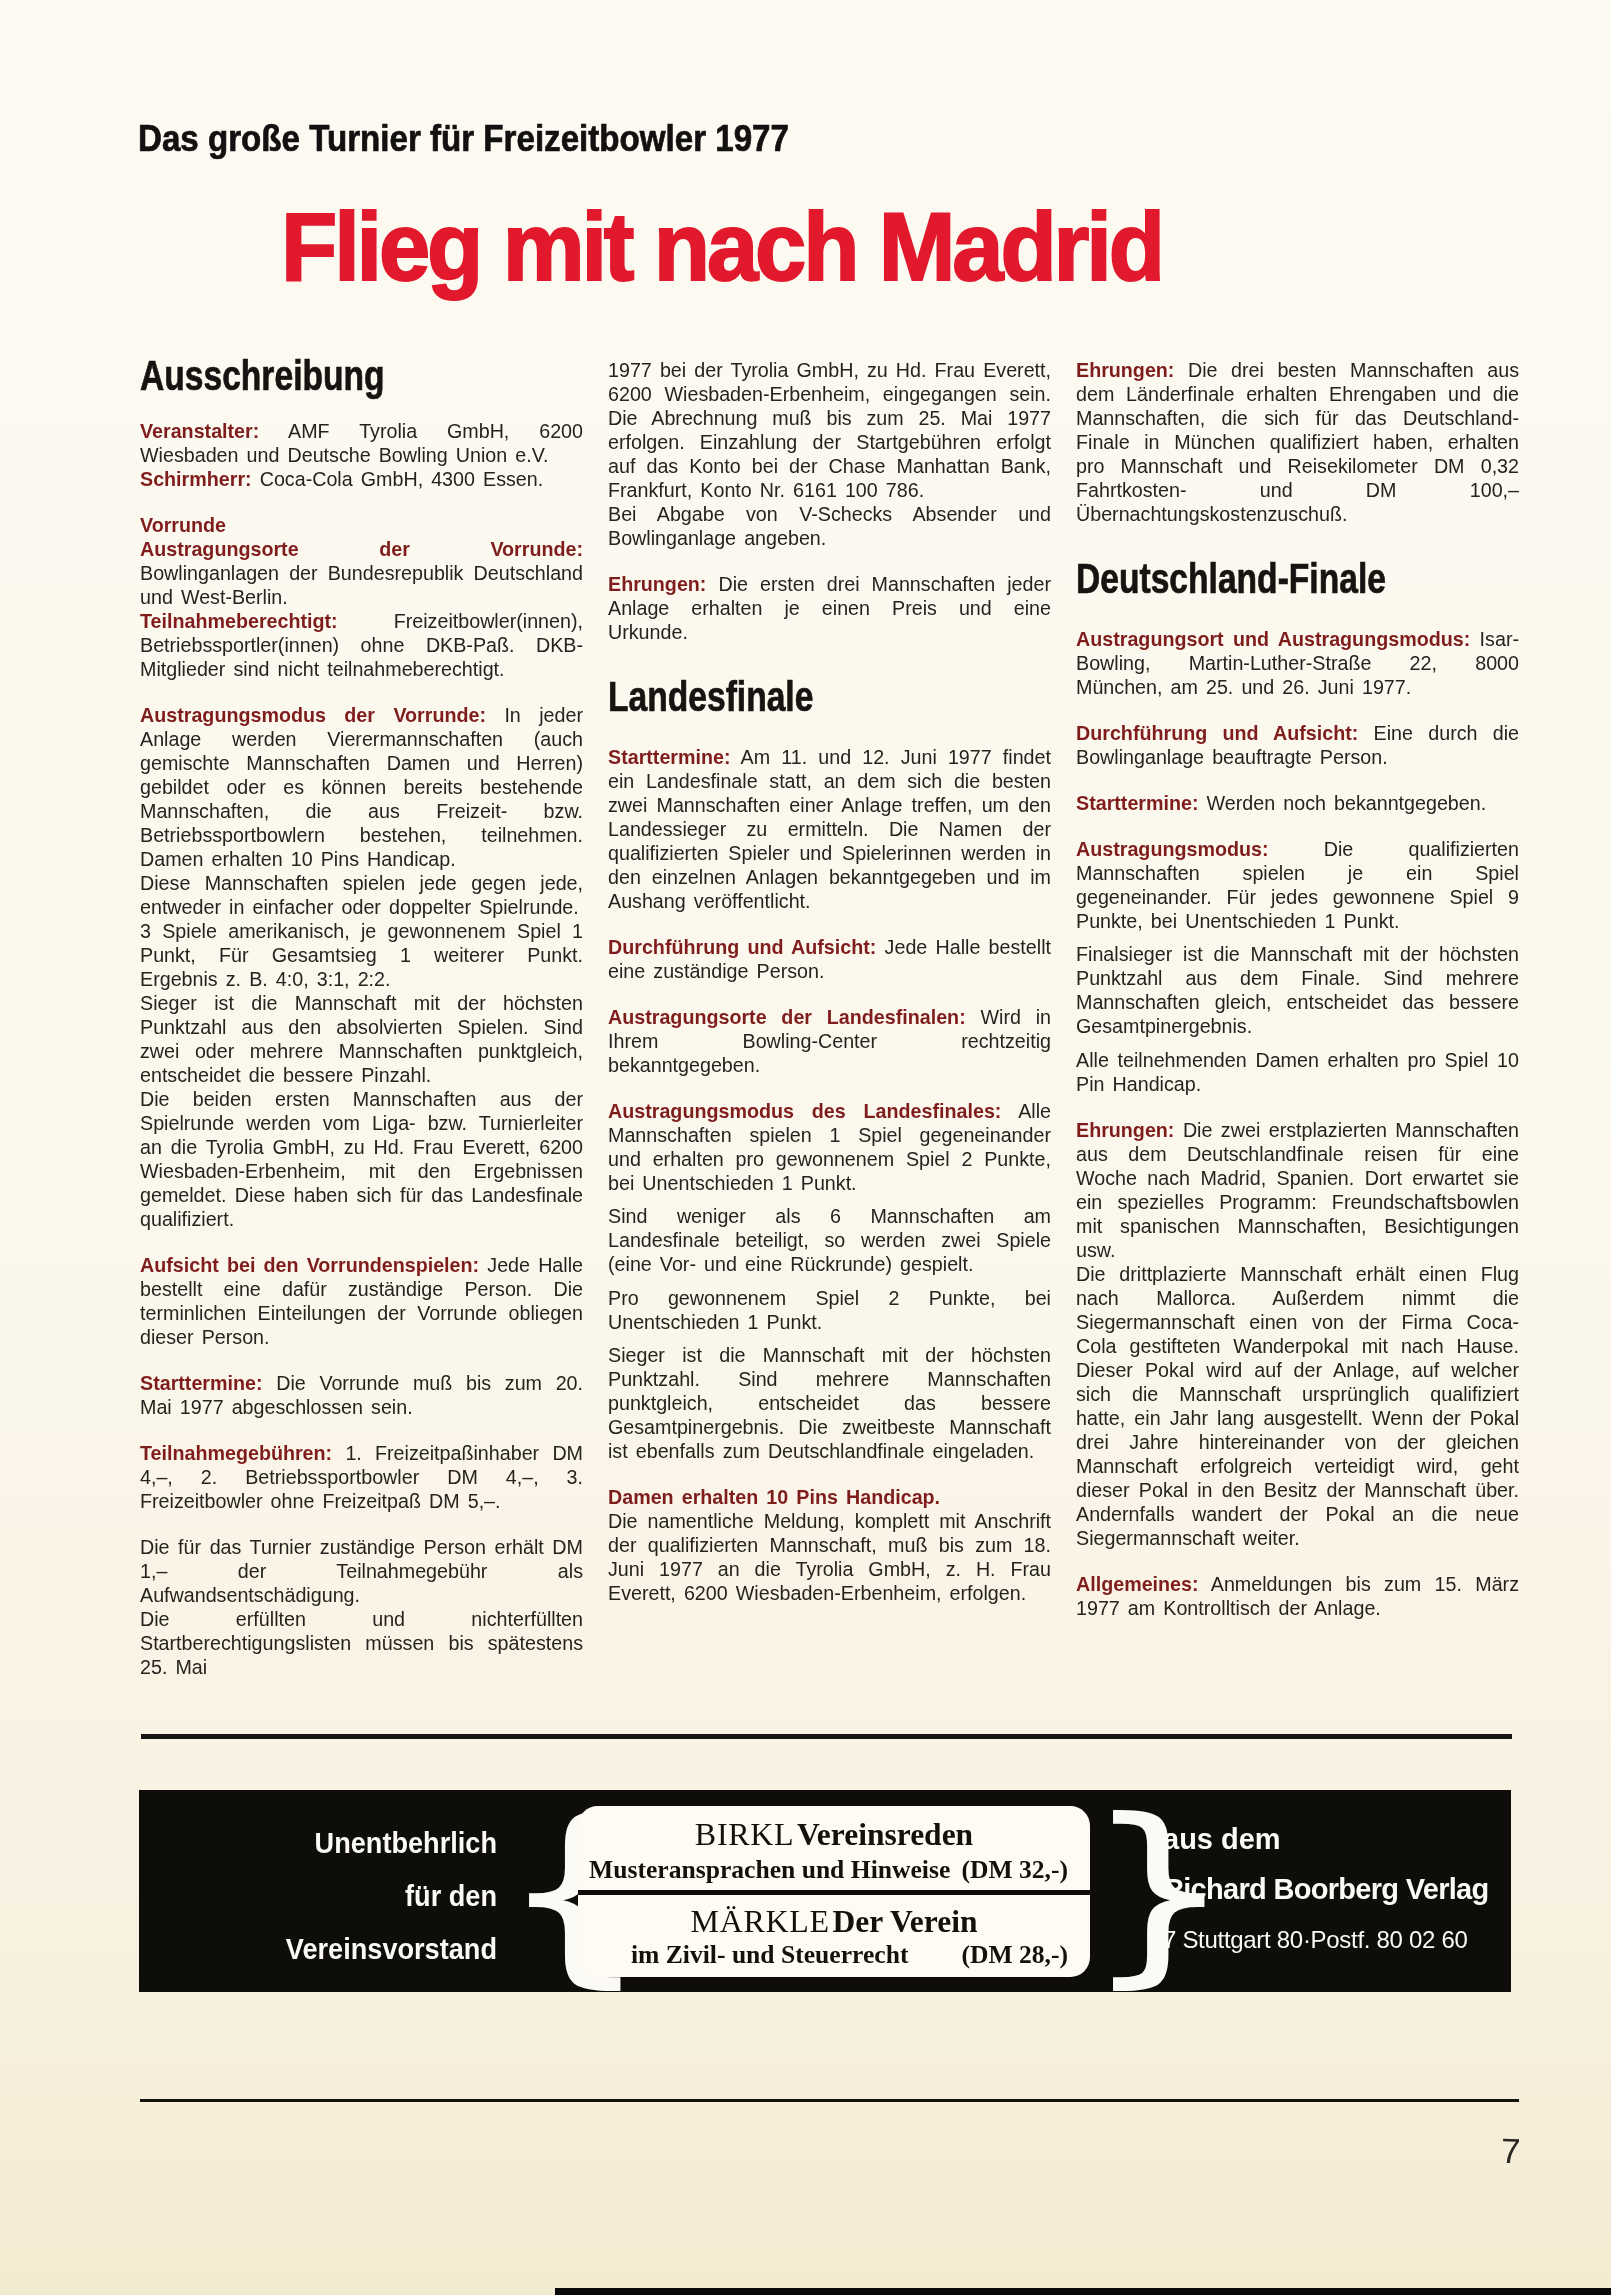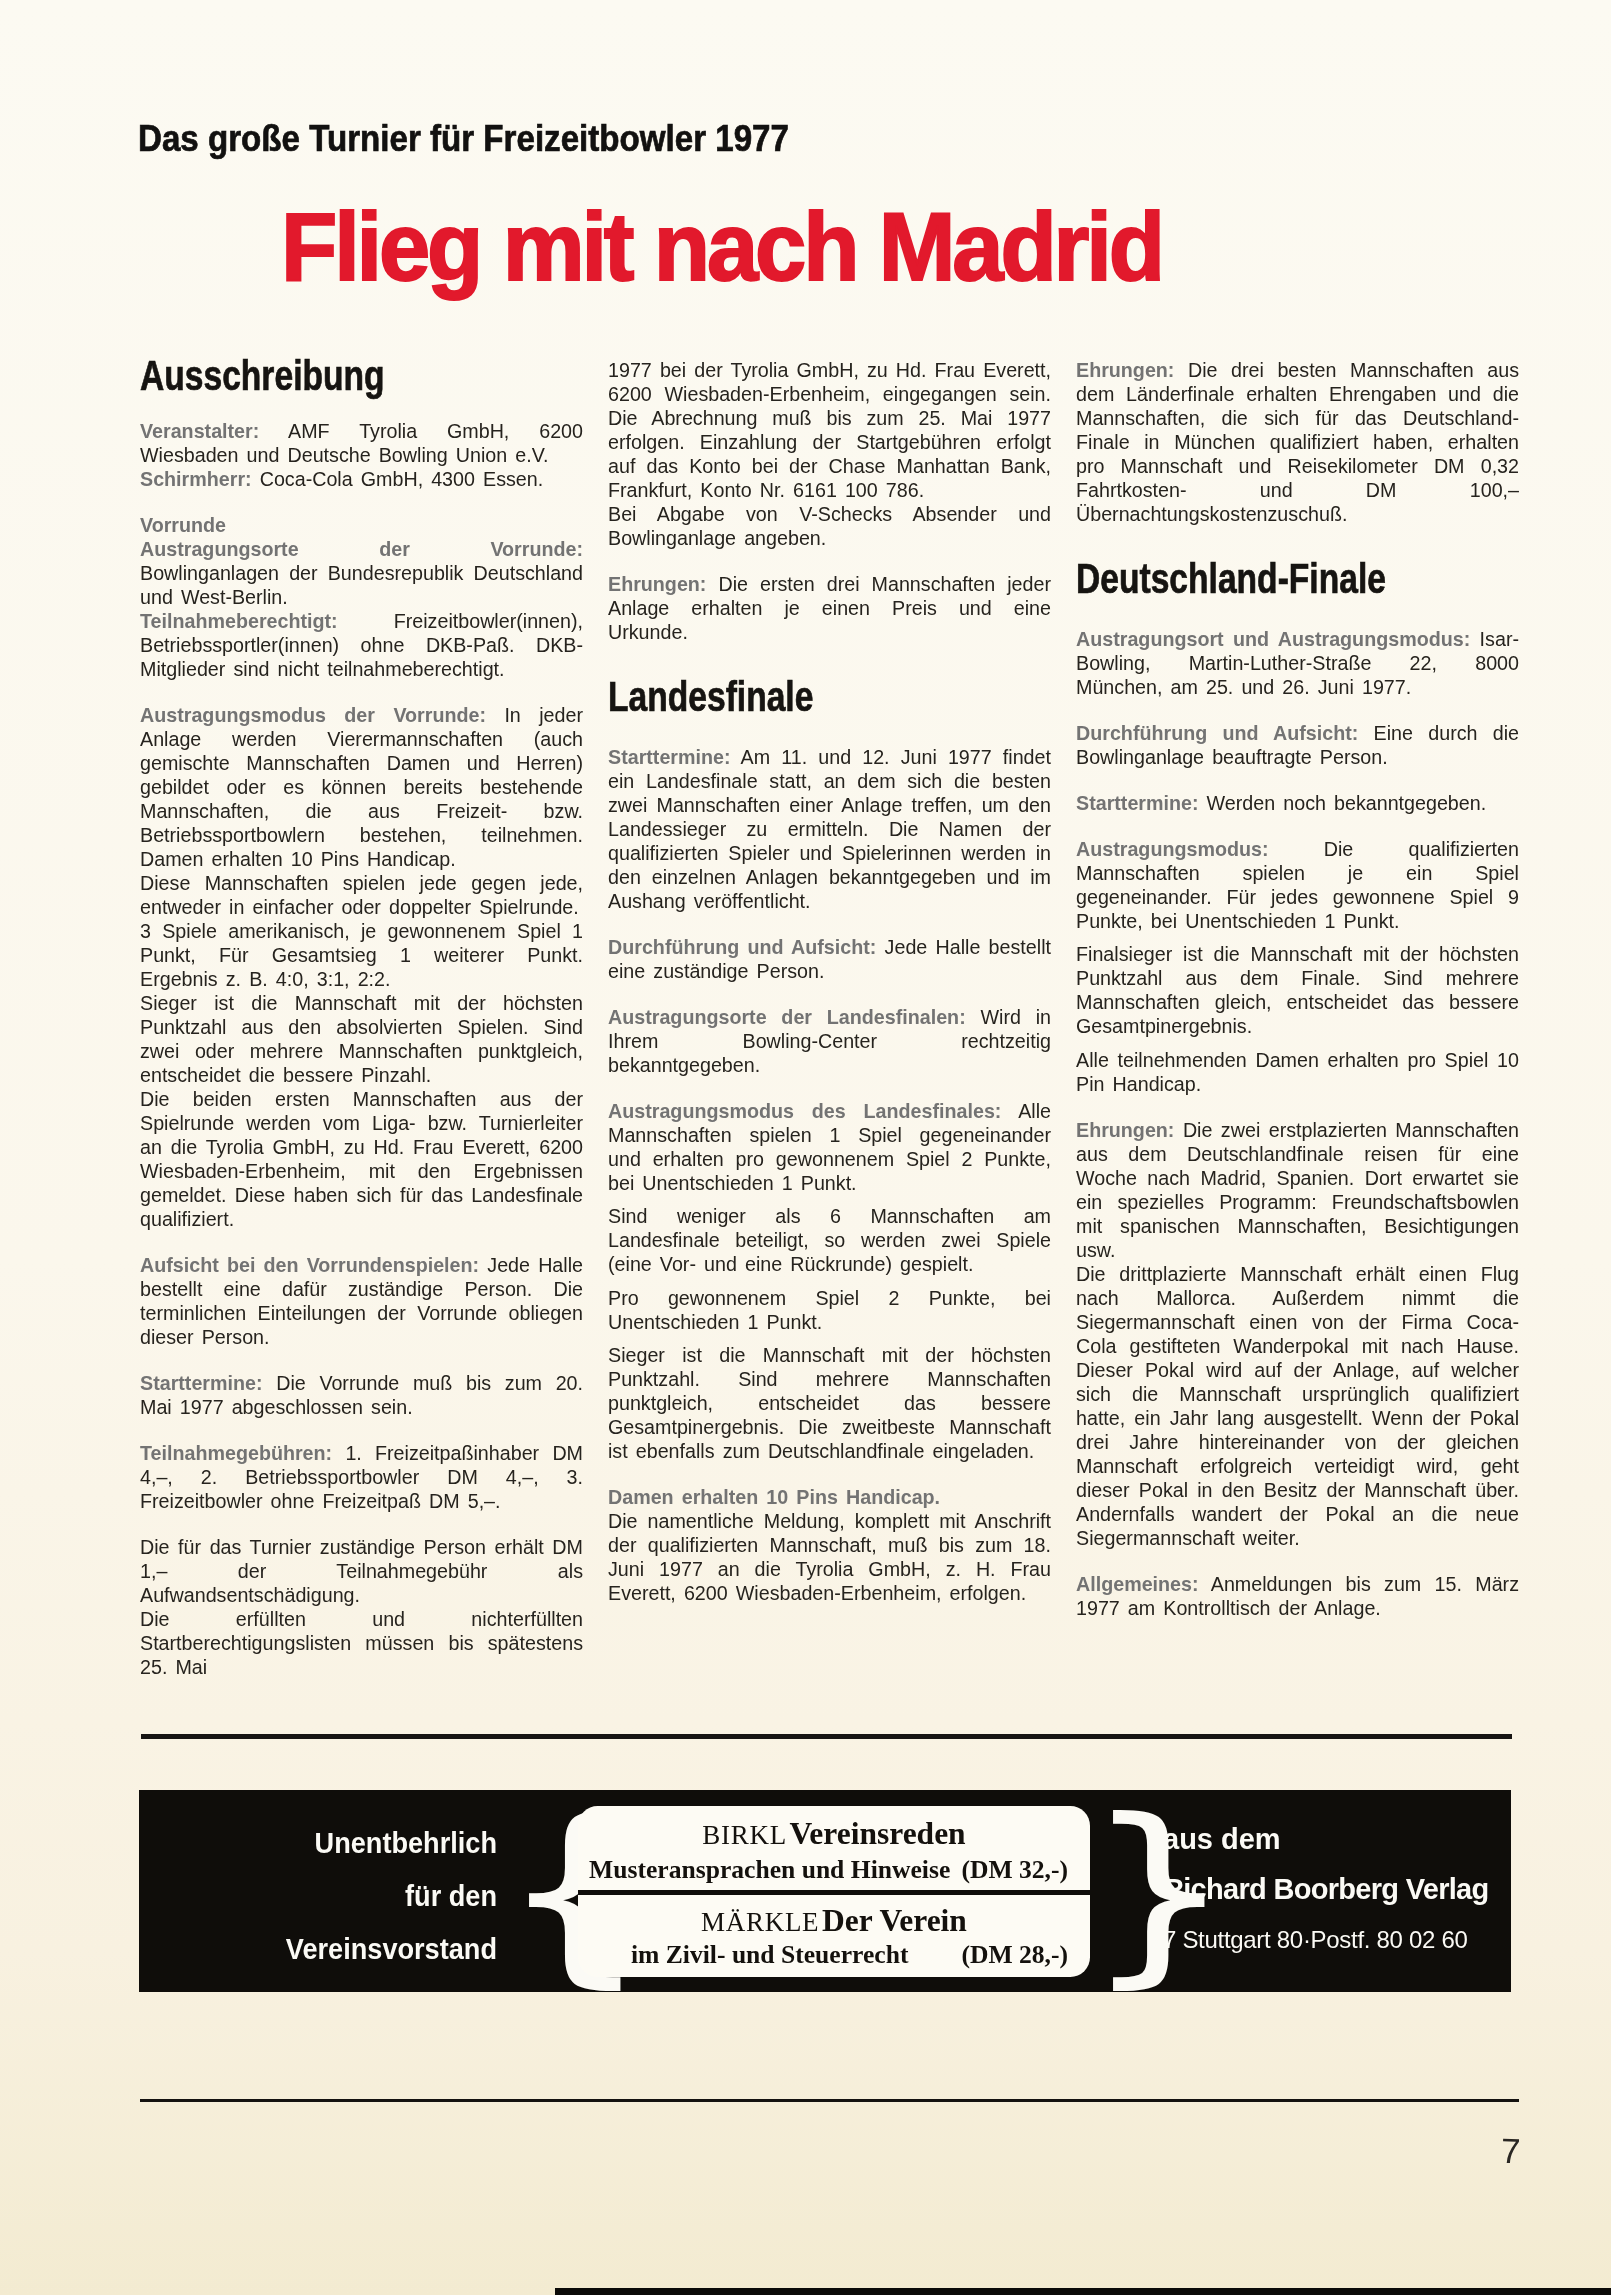--- a/index.html
+++ b/index.html
@@ -16,21 +16,21 @@
     position:absolute;left:281px;top:192px;font-size:96px;font-weight:bold;color:#e2192c;
     letter-spacing:-3.3px;transform:scaleX(.96);transform-origin:left;
     -webkit-text-stroke:2px #e2192c;white-space:nowrap;
   }
   .cols{position:absolute;left:140px;top:353px;width:1380px;display:flex;gap:25px;}
   .col{width:443px;font-size:19.7px;line-height:24px;text-align:justify;}
   .col.pad-top{padding-top:5.3px;}
   .col p{margin:0;word-spacing:2.6px;}
   .col p.gap-line{margin-top:22px;}
   .col p.gap-half{margin-top:9.2px;}
-  .col b{color:#737373;}
+  .col b{color:#7f1d1d;}
   .h2{
     font-size:42px;line-height:46px;font-weight:bold;color:#161411;margin:0 0 19.7px 0;
     transform:scaleX(.8);transform-origin:left;white-space:nowrap;-webkit-text-stroke:0.7px #161411;
   }
   .h2-mid{margin:30px 0 25px 0;}
   .rule-mid{position:absolute;left:141px;top:1734px;width:1371px;height:4.6px;background:#171513;}
   .rule-bottom{position:absolute;left:140px;top:2099px;width:1379px;height:3.3px;background:#141210;}
   .ad{position:absolute;left:139px;top:1790px;width:1372px;height:202px;background:#0f0d0a;}
   .ad-left{
     position:absolute;left:0;top:26px;width:358px;text-align:right;color:#fbfaf5;
@@ -40,21 +40,21 @@
     position:absolute;color:#fbfaf5;font-family:"DejaVu Sans",sans-serif;font-size:197px;
     top:50%;line-height:0;
   }
   .brace-open{left:373px;transform:translateY(3%) scaleX(1.2);}
   .brace-close{left:957px;transform:translateY(3%) scaleX(1.2);}
   .ad-box{
     position:absolute;left:439px;top:15.8px;width:512px;height:171px;background:#fdfbf4;
     border-radius:19.7px;color:#14110d;font-family:"Liberation Serif",serif;
   }
   .book-title{position:absolute;left:0;width:100%;text-align:center;white-space:nowrap;}
-  .book-title .bname{font-size:27px;letter-spacing:0.7px;}
+  .book-title .bname{font-size:32px;letter-spacing:0.7px;}
   .book-title .btitle{font-size:31.5px;font-weight:bold;}
   .book-sub{position:absolute;left:0;width:100%;display:flex;align-items:baseline;font-weight:bold;font-size:25.6px;white-space:nowrap;}
   .book-sub .sub{flex:1;text-align:center;}
   .book-sub .price{margin-right:22px;}
   .bt1{top:10.5px;} .bs1{top:49px;}
   .box-divider{position:absolute;left:0;top:84px;width:100%;height:5.3px;background:#0f0d0a;}
   .bt2{top:97px;} .bs2{top:134px;}
   .ad-right{position:absolute;left:1024px;top:33px;color:#fbfaf5;white-space:nowrap;}
   .ad-right .l1{font-size:29px;font-weight:bold;margin-bottom:17px;}
   .ad-right .l2{font-size:29px;font-weight:bold;letter-spacing:-0.7px;margin-bottom:19.7px;}

